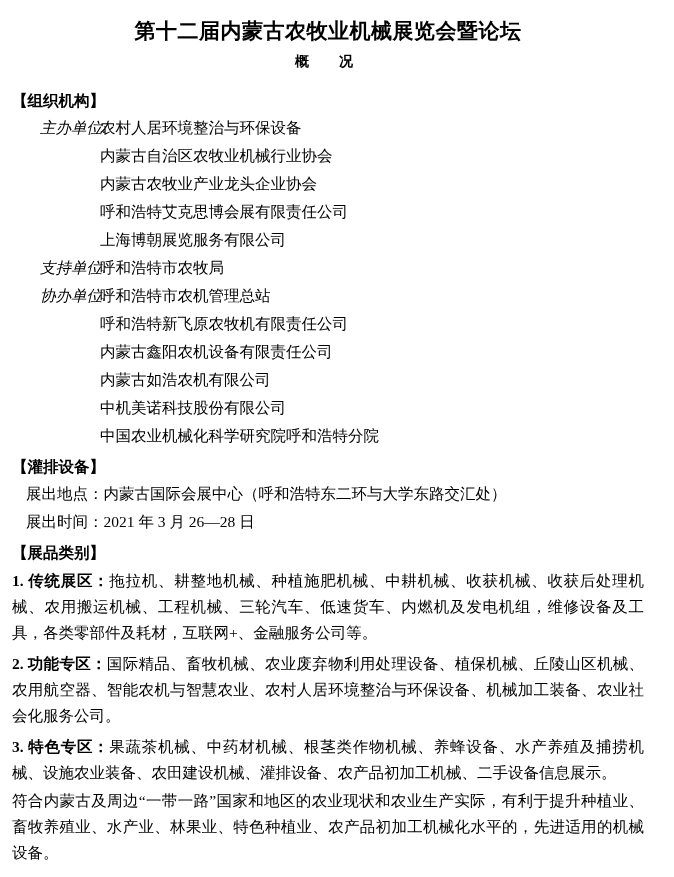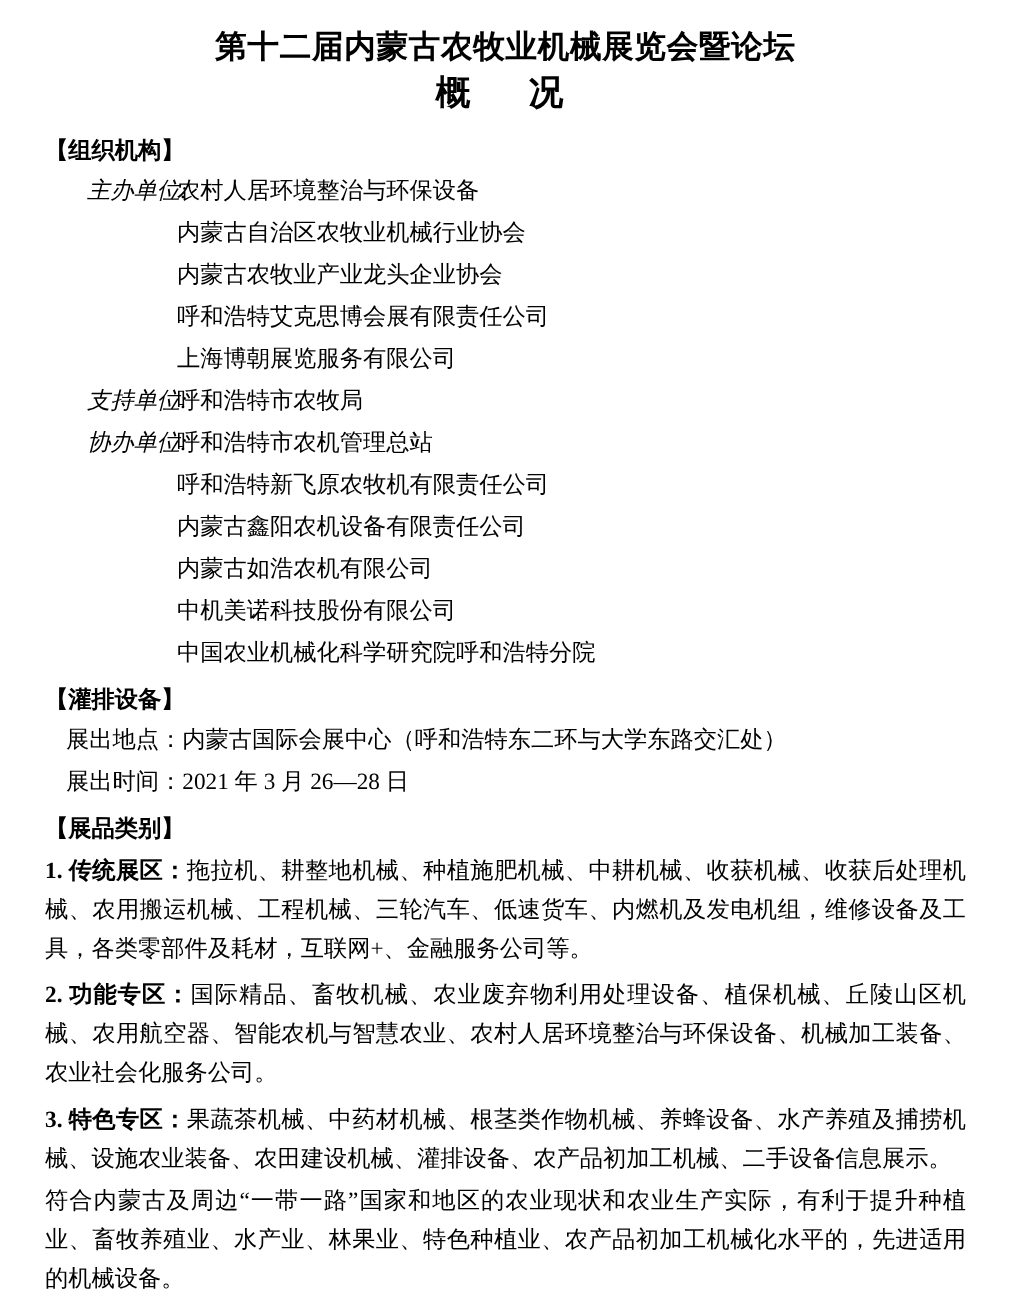--- a/index.html
+++ b/index.html
@@ -11,35 +11,35 @@
     width: 674px;
     height: 877px;
     font-family: "Liberation Serif", "DejaVu Serif", serif;
     color: #000000;
     overflow: hidden;
   }
   .page {
     width: 674px;
     height: 877px;
     box-sizing: border-box;
-    padding: 16px 30px 0 30px;
+    padding: 16px 30px 0 12px;
     position: relative;
   }
   .title-block {
     text-align: center;
     margin-bottom: 10px;
   }
   .title-line1 {
     font-size: 21px;
     font-weight: bold;
     letter-spacing: 0.5px;
     line-height: 30px;
   }
   .title-line2 {
-    font-size: 23px;
+    font-size: 14px;
     font-weight: bold;
     letter-spacing: 8px;
     line-height: 32px;
   }
   .section-head {
     font-size: 15.5px;
     font-weight: bold;
     line-height: 26px;
     margin-top: 4px;
   }

